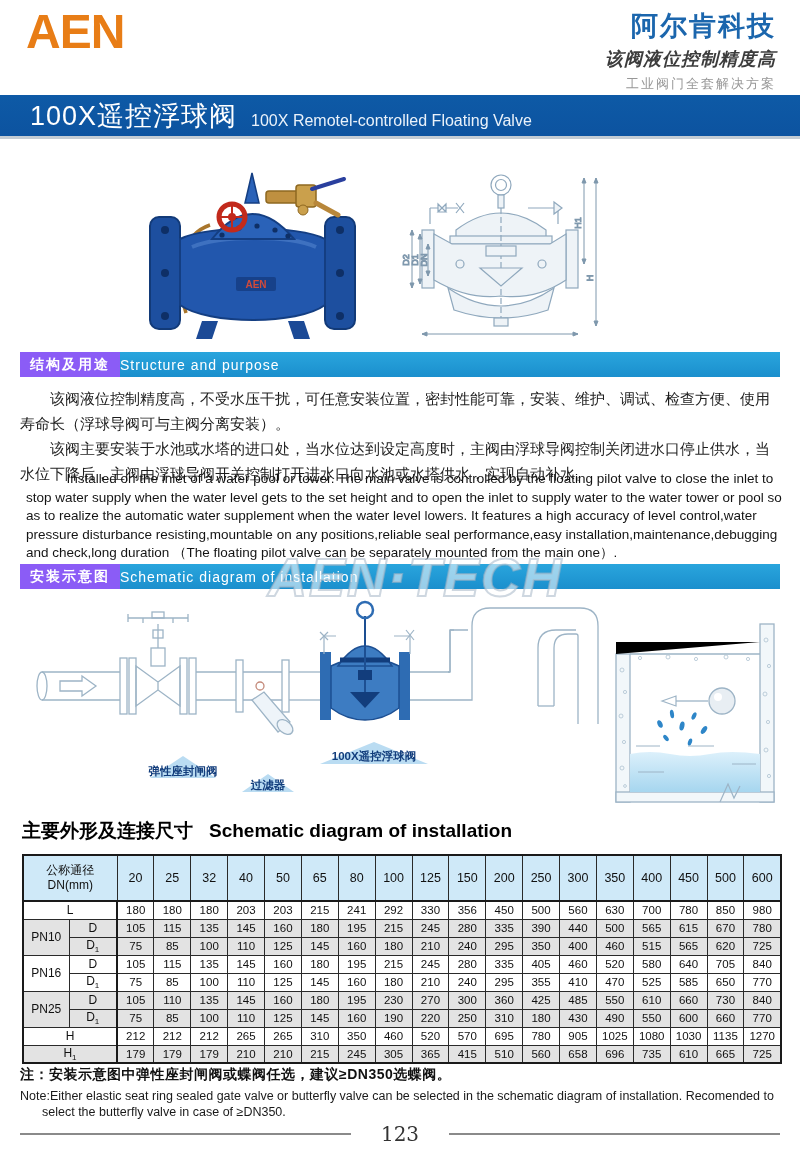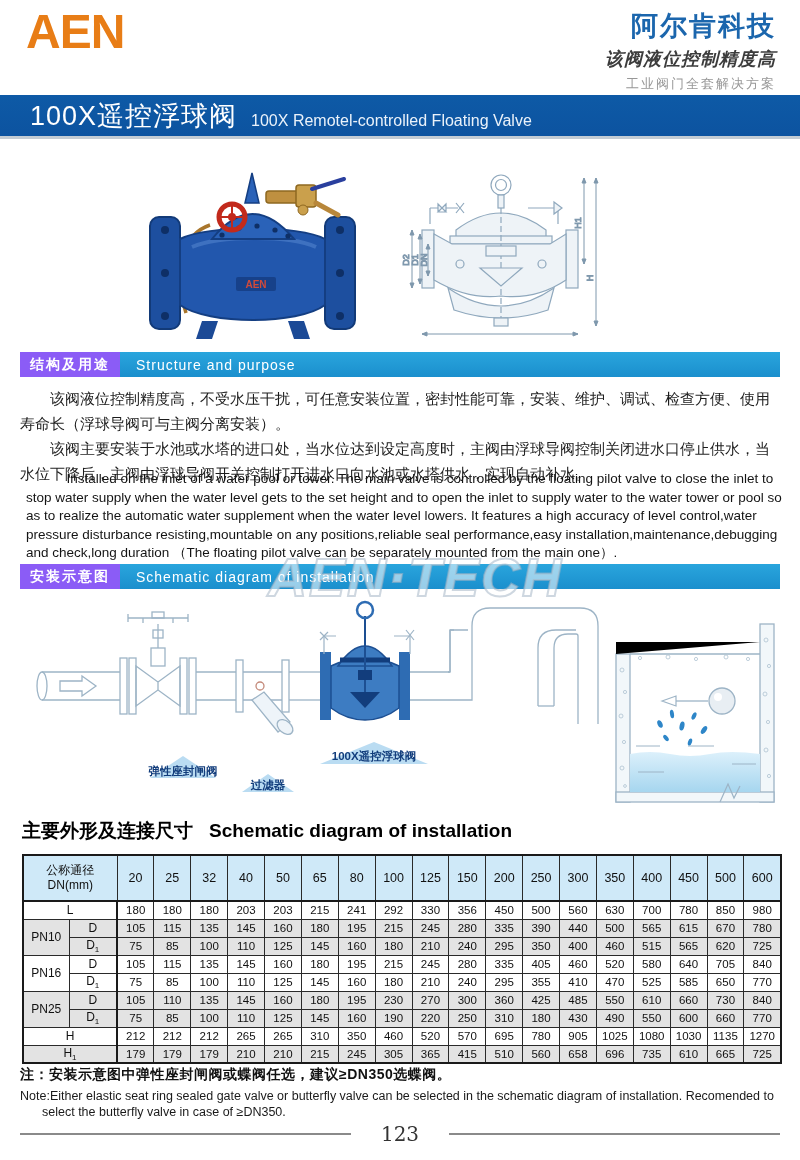--- a/index.html
+++ b/index.html
@@ -23,21 +23,21 @@
 
   
   .valve-photo { position:absolute; left:140px; top:155px; }
   .valve-drawing { position:absolute; left:398px; top:168px; }
 
   
   .sec-header { position:absolute; left:20px; width:760px; height:25px; display:flex; }
   .sec-header .cn { background:#8b5cf6; color:#fff; font-size:14px; font-weight:700; width:100px;
     display:flex; align-items:center; justify-content:center; letter-spacing:2px; }
   .sec-header .en { background:linear-gradient(180deg,#29a5dd,#1b8fcd); color:#fff; font-size:14px;
-    flex:1; display:flex; align-items:center; padding-left:16px; letter-spacing:1px; }
+    flex:1; display:flex; align-items:center; letter-spacing:1px; }
   #sec1 { top:352px; }
   #sec2 { top:564px; }
 
   .watermark { position:absolute; left:268px; top:546px; font-size:54px; font-weight:800; font-style:italic;
     color:rgba(255,255,255,0.55); -webkit-text-stroke:2px rgba(165,182,198,0.55); letter-spacing:2px;
     z-index:5; pointer-events:none; }
 
   
   .cn-text { position:absolute; left:20px; top:386px; width:762px; font-size:15px; line-height:25px; color:#1c1c1c; }
   .cn-text p { text-indent:2em; }

